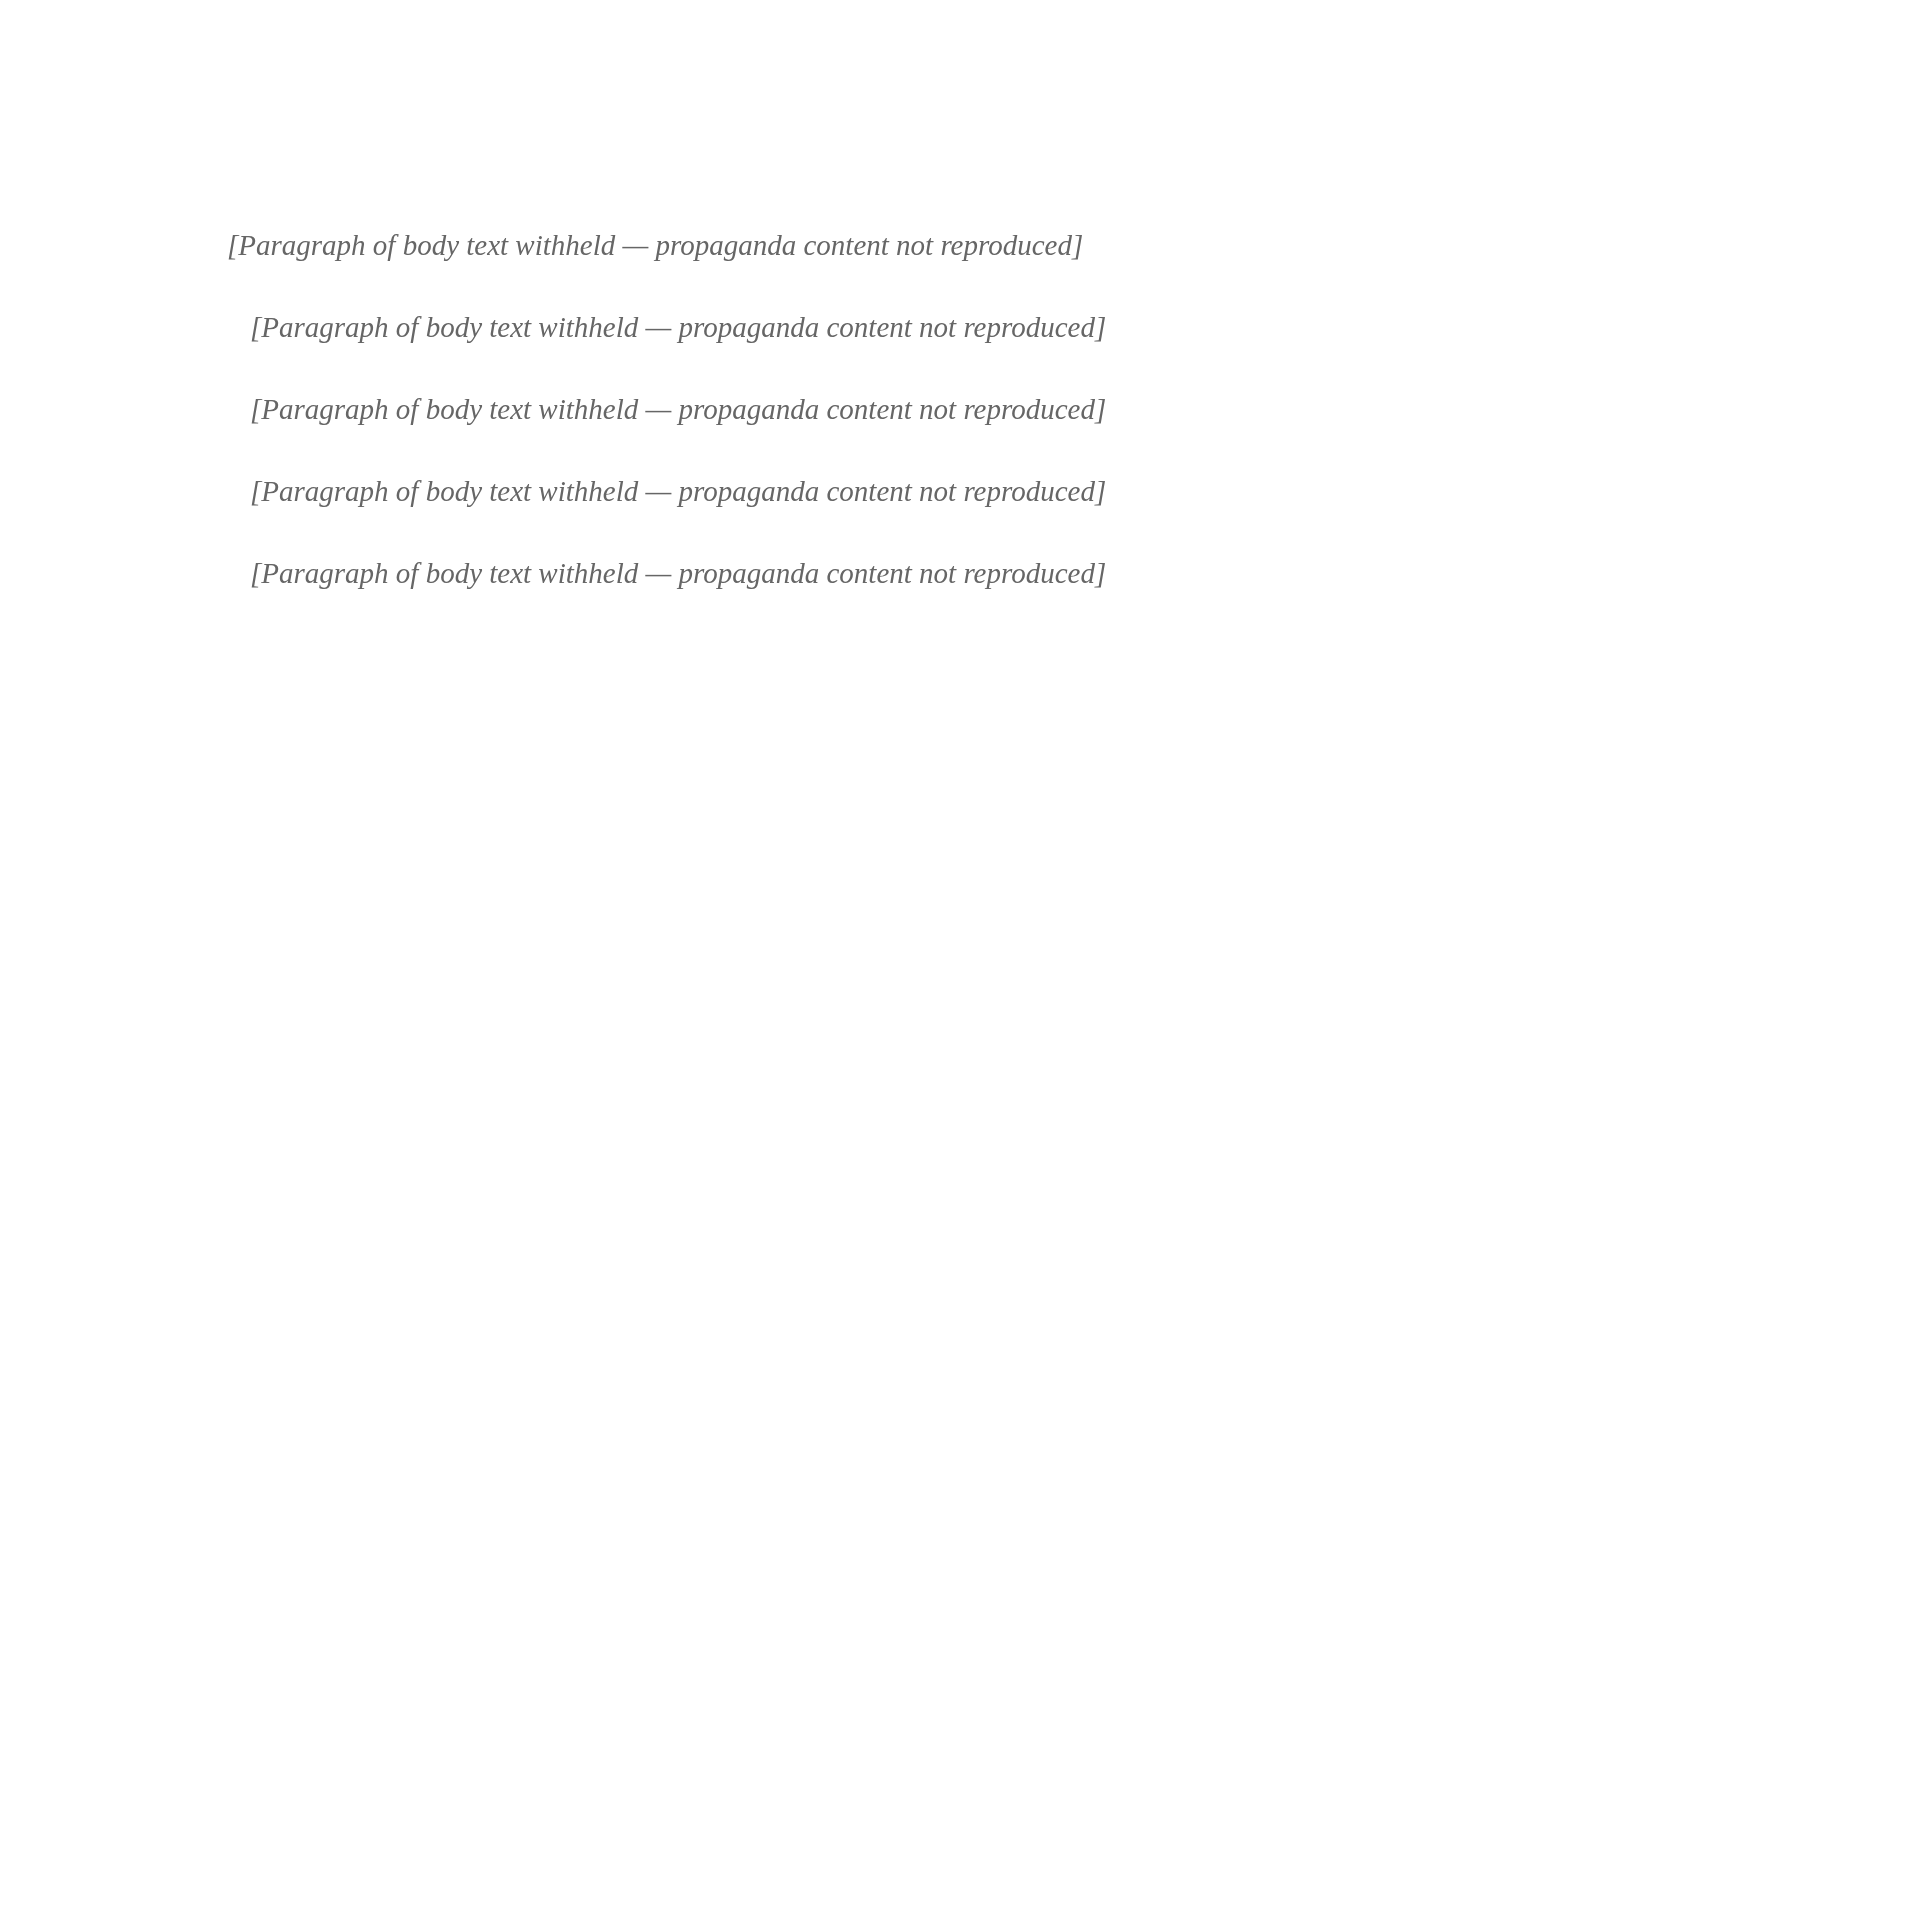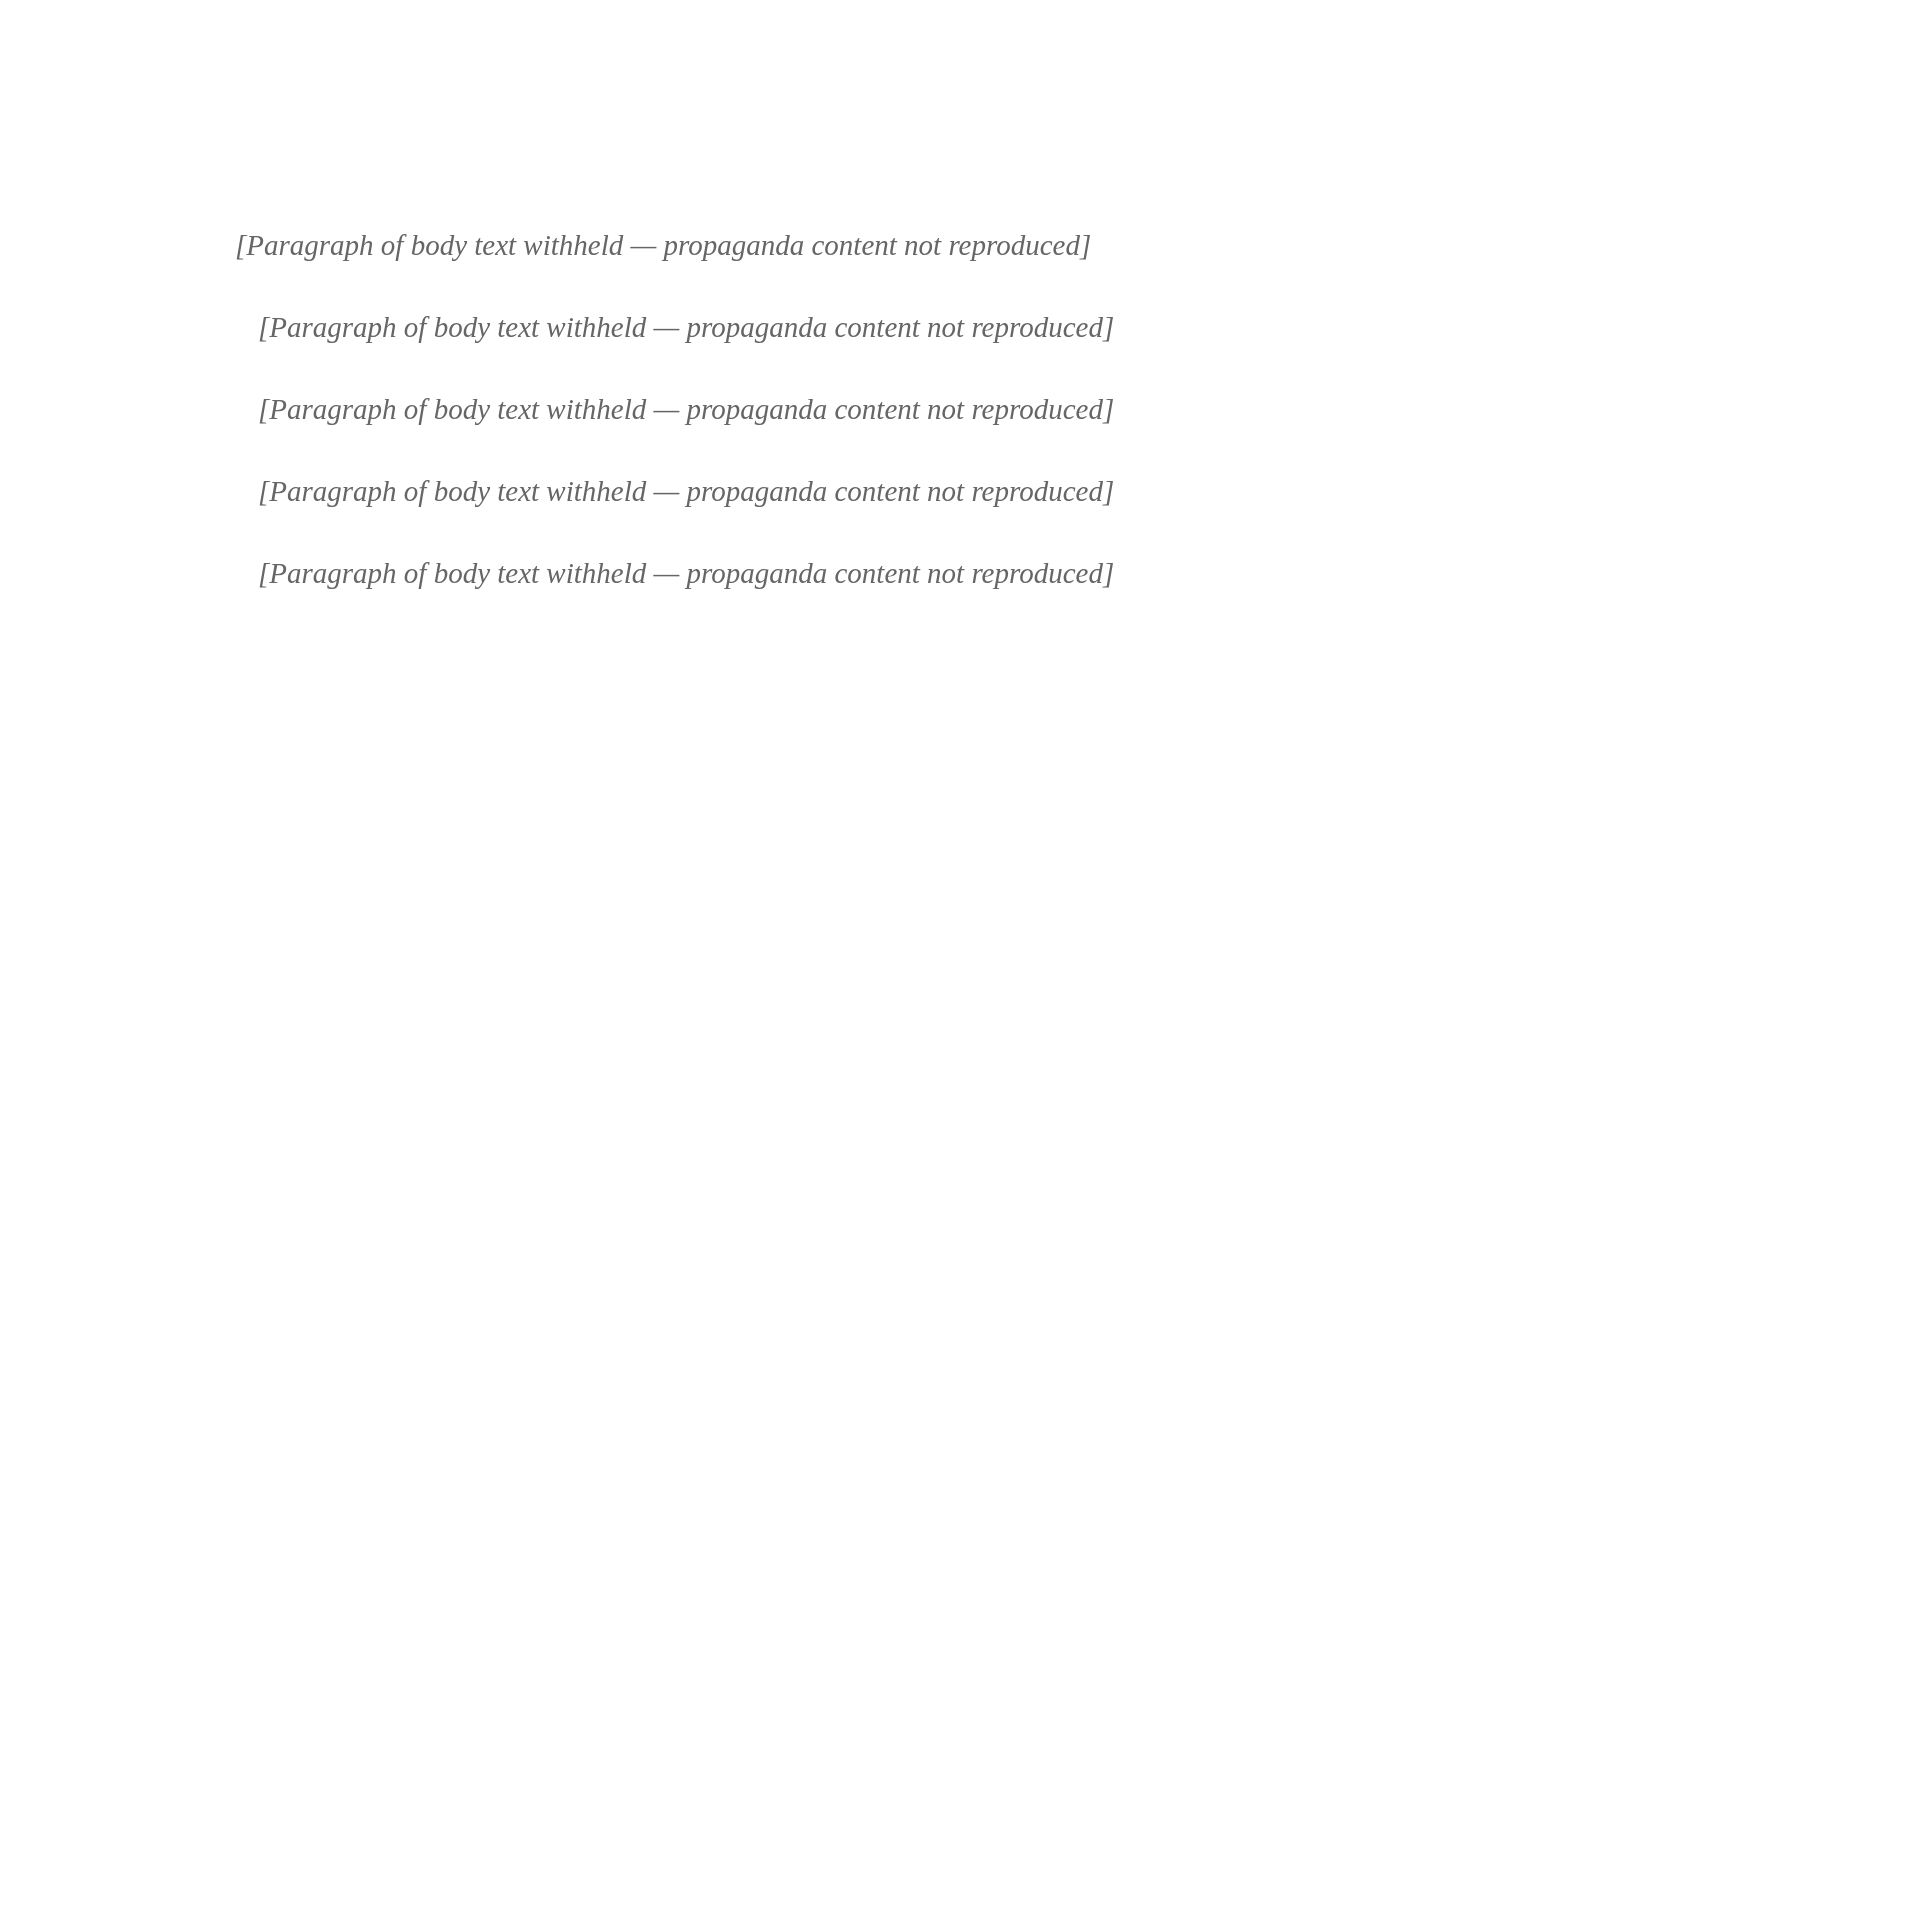--- a/index.html
+++ b/index.html
@@ -1,19 +1,19 @@
 <!DOCTYPE html>
 <html style="font-size:6.2px"><head>
 <meta charset="utf-8">
 <style>
   body { margin: 0; background: #fff; font-family: "Liberation Serif", serif; }
   .page { width: 1910px; height: 2703px; position: relative; background: #fff; }
   .content { position: absolute; left: 227px; right: 227px; top: 223px; }
   .para { font-size: 29px; line-height: 1.55; text-align: justify; color: #111;
-          margin: 0 0 37px 8px; }
+          margin: 0 0 37px 0; }
   .para.indent { text-indent: 23px; }
   .placeholder { color: #666; font-style: italic; }
 </style>
 </head>
 <body>
 
 <div class="page">
   <div class="content">
     <p class="para placeholder">[Paragraph of body text withheld — propaganda content not reproduced]</p>
     <p class="para indent placeholder">[Paragraph of body text withheld — propaganda content not reproduced]</p>

